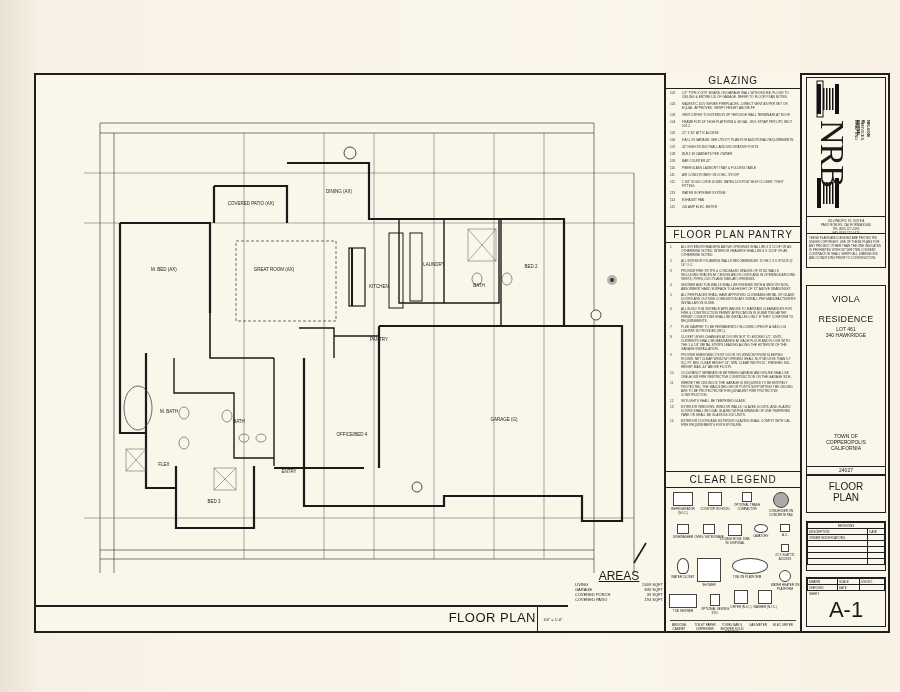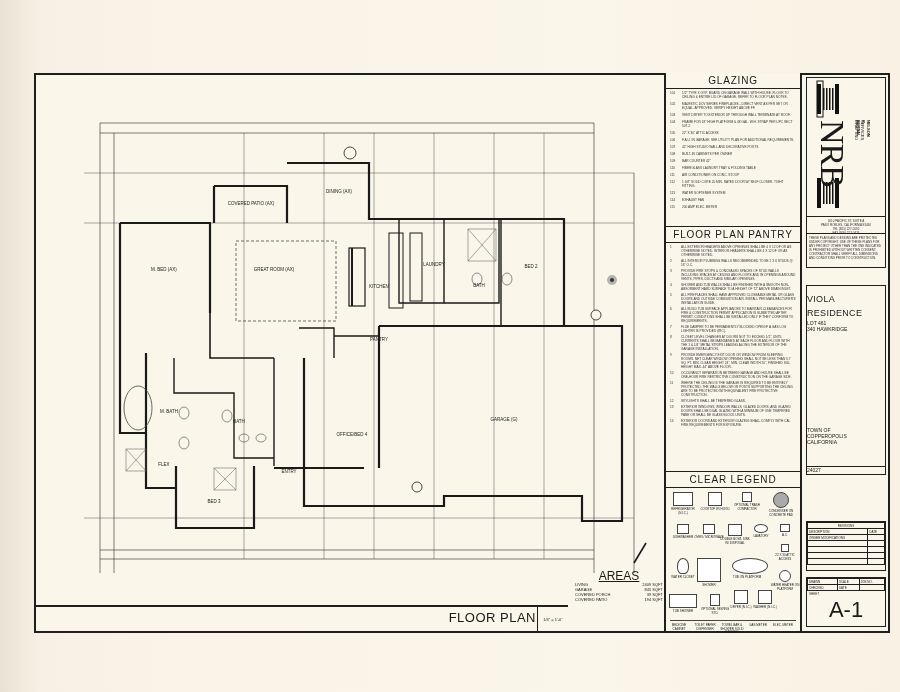--- a/index.html
+++ b/index.html
@@ -25,21 +25,21 @@
   .fpn-item{display:flex;gap:3px;margin-bottom:2px;}
   .legend{position:relative;height:150px;}
   .legend-item{position:absolute;font-size:3px;text-align:center;line-height:3.5px;width:30px;}
   .legend-sym{margin:0 auto 2px auto;border:1px solid #444;background:#fff;}
   
   .tblock{position:absolute;left:800px;top:73px;width:90px;height:560px;border-left:2px solid #1f1f1f;box-sizing:border-box;}
   .tb-box{position:absolute;left:4px;width:80px;border:1.5px solid #1f1f1f;box-sizing:border-box;background:#fbf6ea;}
   .nrb{position:absolute;left:6px;top:40px;font-family:"Liberation Serif",serif;font-size:34px;transform:rotate(90deg);transform-origin:left top;left:42px;letter-spacing:-1px;}
   .nrb-sub{position:absolute;font-size:4px;transform:rotate(90deg);transform-origin:left top;line-height:5px;}
   .tiny{font-size:3px;line-height:4px;text-align:center;color:#333;}
-  .proj{}
+  .proj{text-align:center;}
   .proj-name{font-size:9px;line-height:10px;letter-spacing:0.3px;margin-top:8px;}
   .proj-lot{font-size:5px;line-height:6px;margin-top:2px;}
   .proj-town{font-size:5px;line-height:6px;}
   .sheet-title{font-size:10px;line-height:11px;text-align:center;}
   .sheet-num{font-size:22px;text-align:center;}
   .rev-table{width:100%;border-collapse:collapse;font-size:3px;}
   .rev-table td{border:0.7px solid #1f1f1f;height:5px;padding:0 1px;}
 </style>
 </head>
 <body>
@@ -381,28 +381,32 @@
     <div class="tiny">TEL (805) 227-0192</div>
     <div class="tiny">FAX (805) 227-0424</div>
     <div class="tiny">EMAIL: NRBDRAFTING@GMAIL.COM</div>
   </div>
   <div class="tb-box" style="top:160px;height:35px;padding:2px;overflow:hidden;">
     <div class="tiny" style="text-align:left;">THESE PLANS AND DESIGNS ARE PROTECTED UNDER COPYRIGHT. USE OF THESE PLANS FOR ANY PROJECT OTHER THAN THE ONE INDICATED IS PROHIBITED WITHOUT WRITTEN CONSENT. CONTRACTOR SHALL VERIFY ALL DIMENSIONS AND CONDITIONS PRIOR TO CONSTRUCTION.</div>
   </div>
 
   <div class="tb-box proj" style="top:212px;height:190px;">
     <div class="proj-name">VIOLA</div>
-    <div class="proj-name" style="margin-top:4px;">RESIDENCE</div>
+    <div class="proj-name" style="margin-top:10px;">RESIDENCE</div>
     <div class="proj-lot">LOT 461</div>
     <div class="proj-lot" style="margin-top:0;">340 HAWKRIDGE</div>
     <div style="height:95px;"></div>
     <div class="proj-town">TOWN OF</div>
     <div class="proj-town">COPPEROPOLIS</div>
     <div class="proj-town">CALIFORNIA</div>
     <div style="position:absolute;left:0;right:0;bottom:0;border-top:1.5px solid #1f1f1f;font-size:5px;line-height:7px;">24027</div>
+  </div>
+  <div class="tb-box" style="top:402px;height:38px;padding-top:5px;">
+    <div class="sheet-title">FLOOR</div>
+    <div class="sheet-title">PLAN</div>
   </div>
 
   <div class="tb-box" style="top:448px;height:50px;">
     <table class="rev-table">
       <tbody>
           <tr>
             <td colspan="2" style="text-align:center;">REVISIONS</td>
           </tr>
       <tr>
             <td>DESCRIPTION</td>

